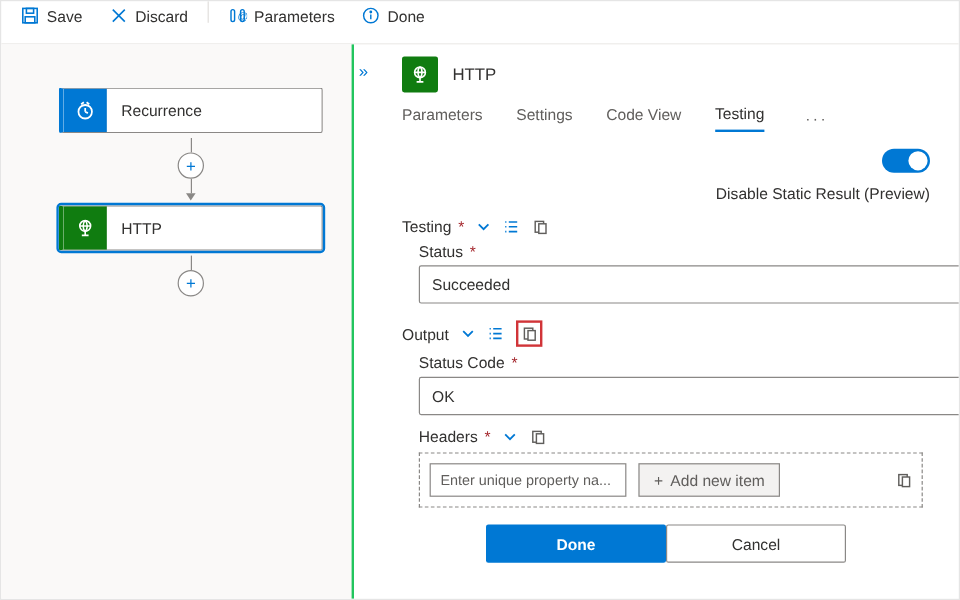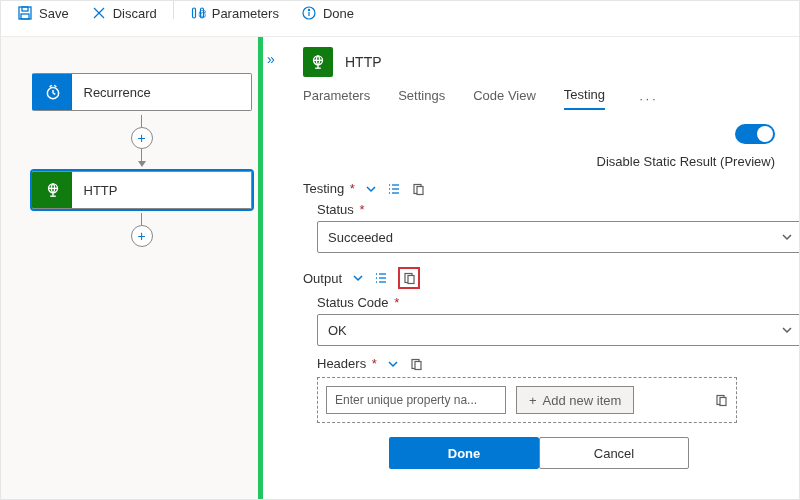--- a/index.html
+++ b/index.html
@@ -2,21 +2,21 @@
 <html><head>
 <meta charset="utf-8">
 <style>
   * { box-sizing: border-box; font-family: "Segoe UI", Arial, sans-serif; }
   body { margin: 0; width: 800px; height: 500px; background: #fff; font-size: 13px; color: #323130; overflow: hidden; border:1px solid #e5e5e5; }
   .toolbar { height: 36px; display: flex; align-items: flex-start; gap: 6px; padding: 0 8px; border-bottom: 1px solid #edebe9; }
   .tb-item { display: flex; align-items: center; gap: 6px; padding: 4px 8px; cursor: pointer; }
   .tb-icon { color: #0078d4; display:flex; align-items:center; }
   .tb-sep { width:1px; height:18px; background:#e1dfdd; margin:0 2px; }
   .main { display: flex; height: calc(100% - 36px); }
-  .canvas { width: 262px; background: #faf9f8; border-right: 5px solid #22c55e; position: relative; padding-top: 36px; padding-left: 24px; }
+  .canvas { width: 294px; background: #faf9f8; border-right: 2px solid #22c55e; position: relative; padding-top: 36px; padding-left: 24px; }
   .node { width: 220px; margin: 0 auto; display: flex; align-items: center; border: 1px solid #8a8886; border-radius: 2px; background: #fff; height: 38px; }
   .node.sel { outline: 2px solid #0078d4; }
   .node .chip { width: 36px; height: 100%; display:flex; align-items:center; justify-content:center; color:#fff; border-right:1px solid rgba(0,0,0,.05); }
   .chip.blue { background:#0078d4; }
   .chip.green { background:#107c10; }
   .node .lbl { padding-left:12px; }
   .connector { display:flex; flex-direction:column; align-items:center; margin:4px 0; }
   .line { width:1px; height:12px; background:#8a8886; }
   .arrow { width:0; height:0; border-left:4px solid transparent; border-right:4px solid transparent; border-top:6px solid #8a8886; }
   .plus { width:22px; height:22px; border:1px solid #8a8886; border-radius:50%; background:#fff; display:flex; align-items:center; justify-content:center; color:#0078d4; font-size:14px; cursor:pointer; }
@@ -36,21 +36,21 @@
   .sec-title { font-size:13px; }
   .req { color:#a4262c; margin-left:2px; }
   .ic { color:#0078d4; cursor:pointer; display:inline-flex; align-items:center; }
   .ic.dark { color:#605e5c; }
   .field-label { margin:6px 0 4px 14px; font-size:13px; }
   .select { margin-left:14px; width: 420px; height:32px; border:1px solid #8a8886; border-radius:2px; display:flex; align-items:center; justify-content:space-between; padding:0 10px; cursor:pointer; background:#fff; }
   .select.wide { width: 487px; }
   .chev { color:#605e5c; }
   .redbox { border:2px solid #d13438; padding:2px; display:inline-flex; }
   .headers-box { margin:6px 0 0 14px; width:420px; border:1px dashed #8a8886; padding:8px; display:flex; align-items:center; gap:10px; position:relative; }
-  .hb-input { height:28px; border:1px solid #8a8886; background:#fff; padding:0 8px; width:180px; color:#605e5c; font-size:12px; display:flex; align-items:center; overflow:hidden; white-space:nowrap; text-overflow:ellipsis;}
+  .hb-input { height:28px; border:1px solid #8a8886; background:#fff; padding:0 8px; width:164px; color:#605e5c; font-size:12px; display:flex; align-items:center; overflow:hidden; white-space:nowrap; text-overflow:ellipsis;}
   .addbtn { height:28px; border:1px solid #8a8886; background:#f3f2f1; padding:0 12px; display:flex; align-items:center; gap:6px; color:#605e5c; cursor:pointer; }
   .hb-end { position:absolute; right:8px; color:#605e5c; cursor:pointer; }
   .footer-btns { display:flex; justify-content:center; margin-top:14px; }
   .btn { width:150px; height:32px; display:flex; align-items:center; justify-content:center; cursor:pointer; border-radius:2px; font-size:13px; }
   .btn.primary { background:#0078d4; color:#fff; font-weight:600; }
   .btn.secondary { background:#fff; border:1px solid #8a8886; }
   svg { display:block; }
 </style>
 </head>
 <body>

